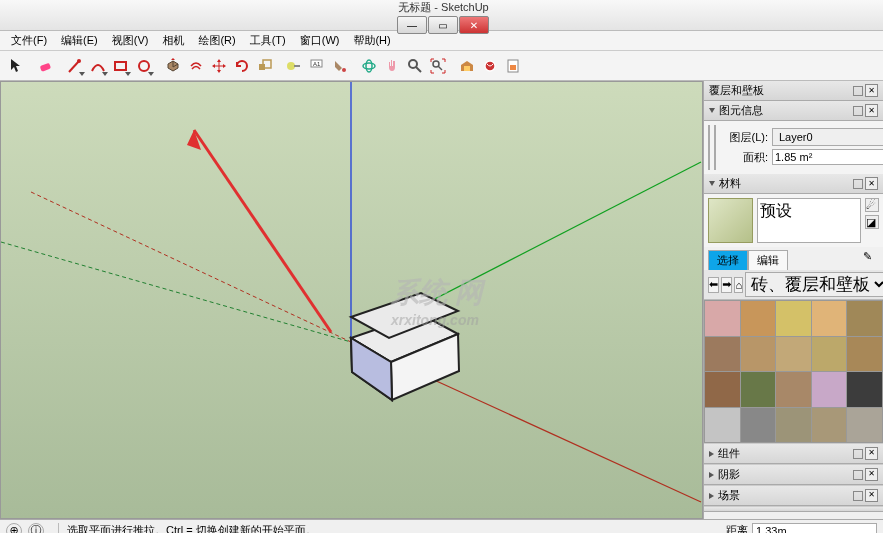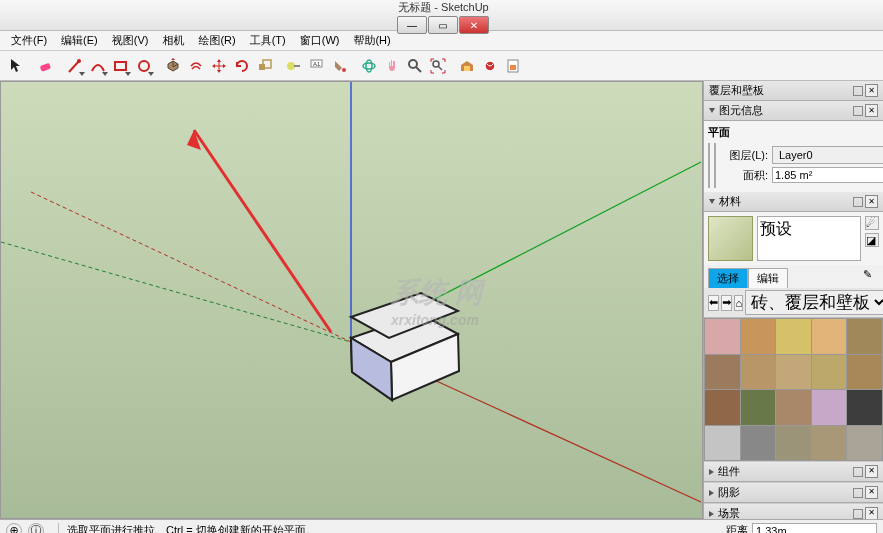--- a/index.html
+++ b/index.html
@@ -293,21 +293,20 @@
       <span class="x-btn">✕</span>
     </div>
 
     <div class="panel-header">
       <span class="arrow"></span>
       <span>图元信息</span>
       <span class="sq"></span>
       <span class="x-btn">✕</span>
     </div>
     <div class="panel-body">
-      <div style="font-weight:bold;margin-bottom:3px">平面</div>
       <div style="display:flex;gap:4px">
         <span class="thumb"><svg viewBox="0 0 40 40">
               <polygon points="4,36 36,36 36,4" fill="#fff" stroke="#888"></polygon>
             </svg></span>
         <span class="thumb"><svg viewBox="0 0 40 40">
               <polygon points="4,36 36,36 36,4" fill="#c0c8e0" stroke="#888"></polygon>
             </svg></span>
         <div style="flex:1">
           <div class="entity-row">
             <label>图层(L):</label>

